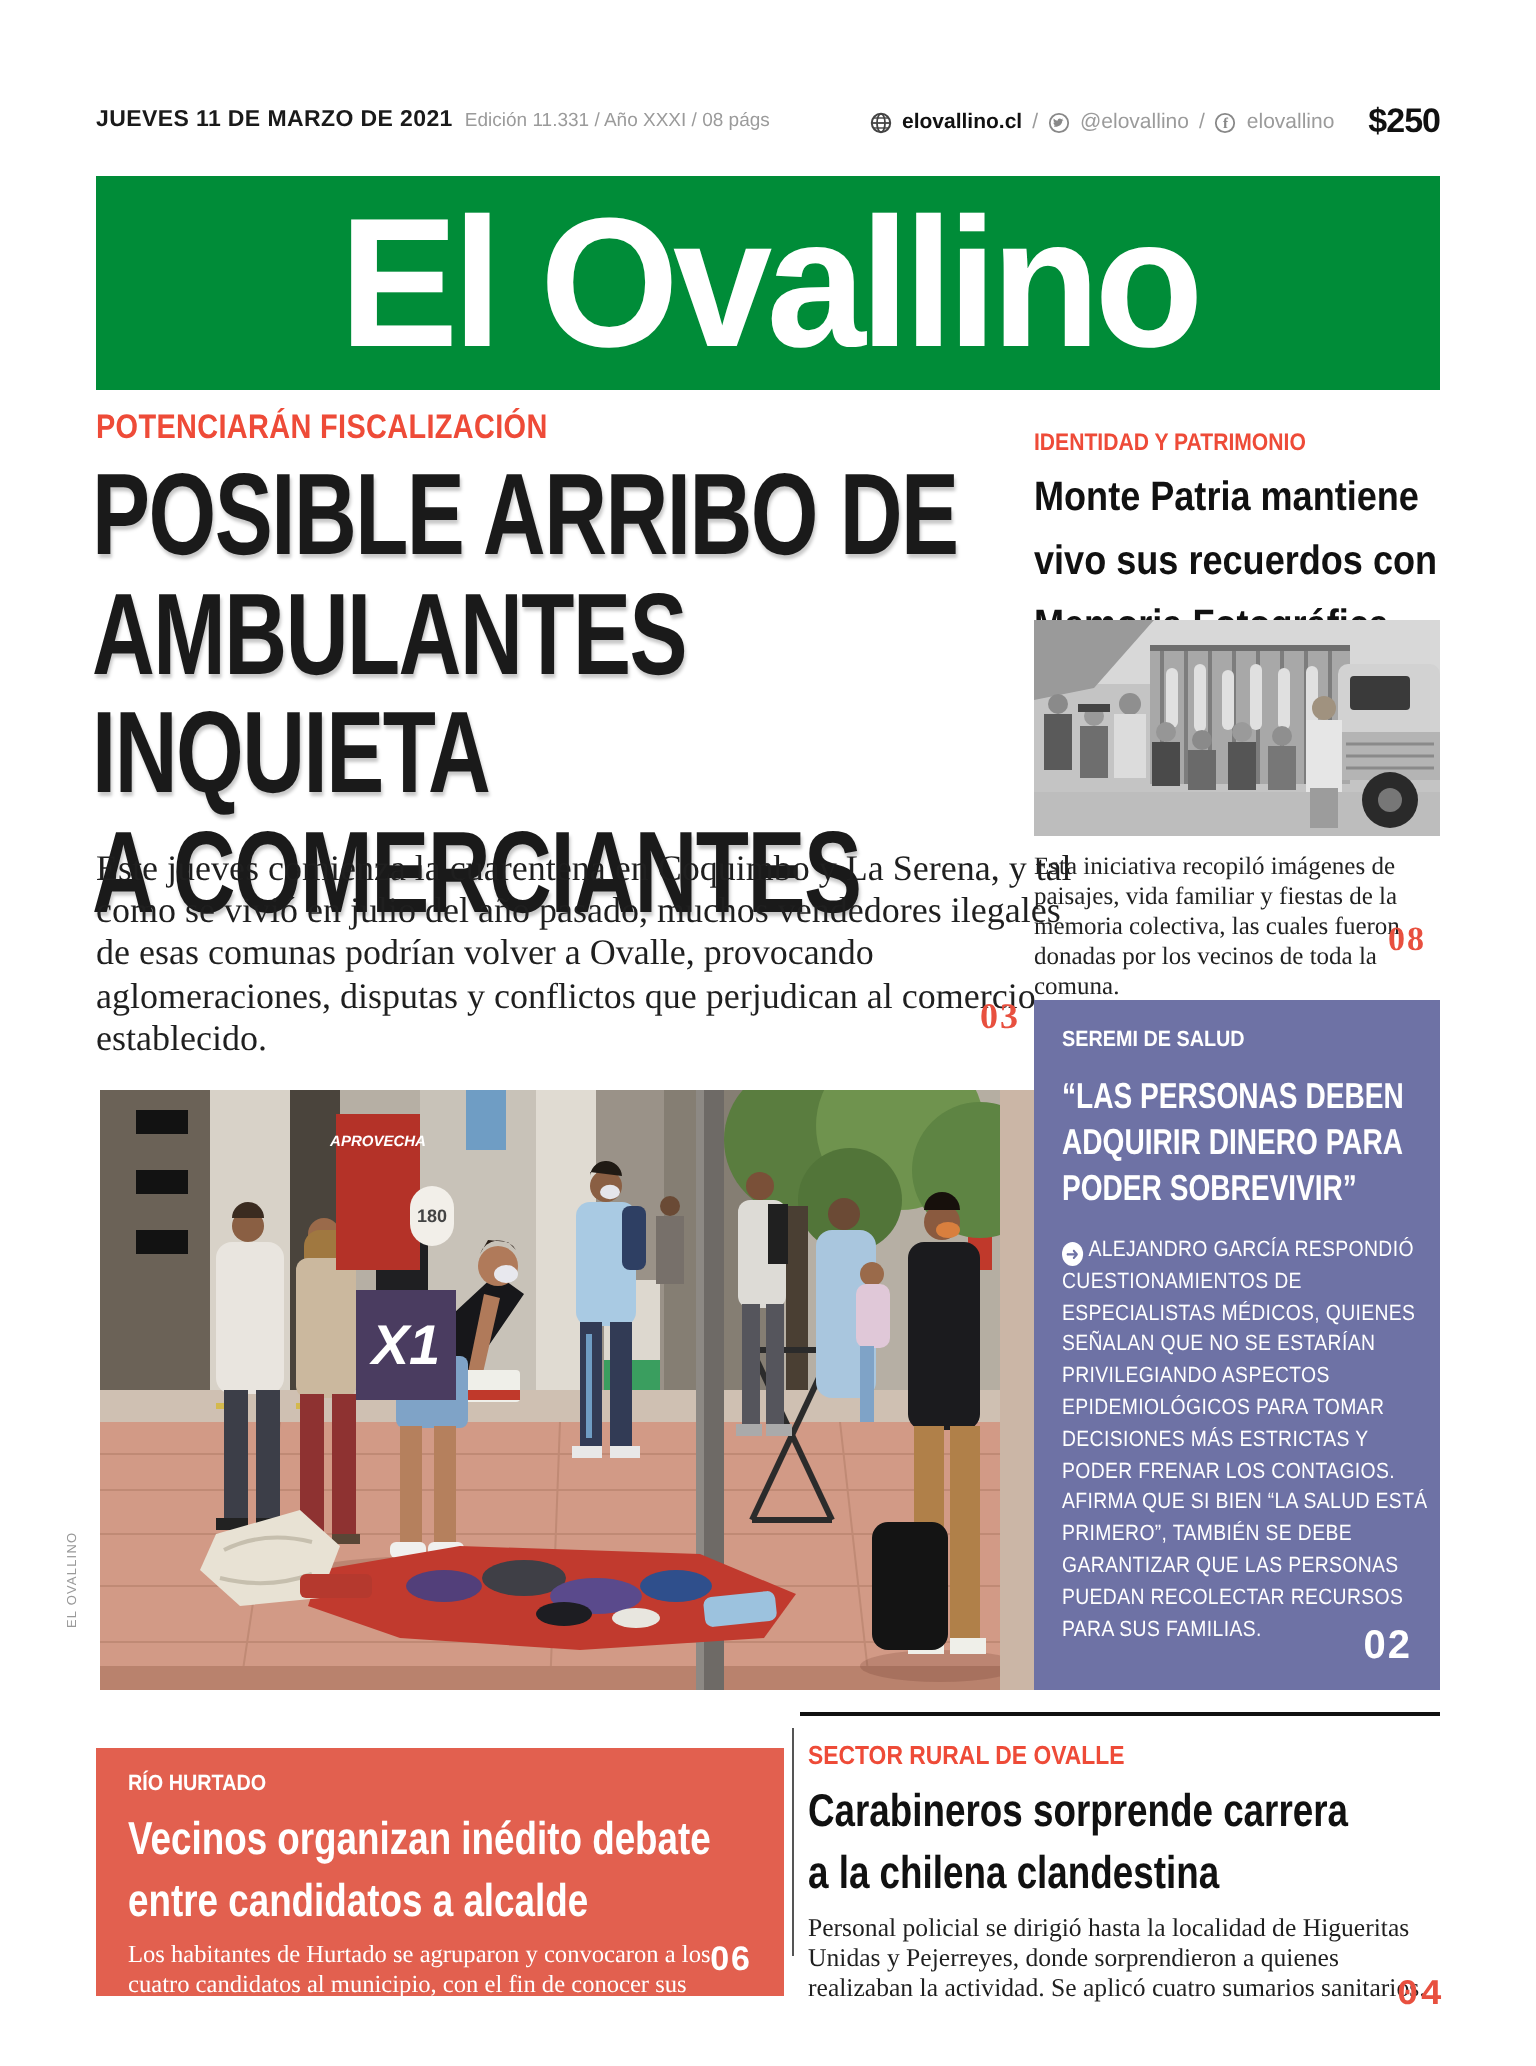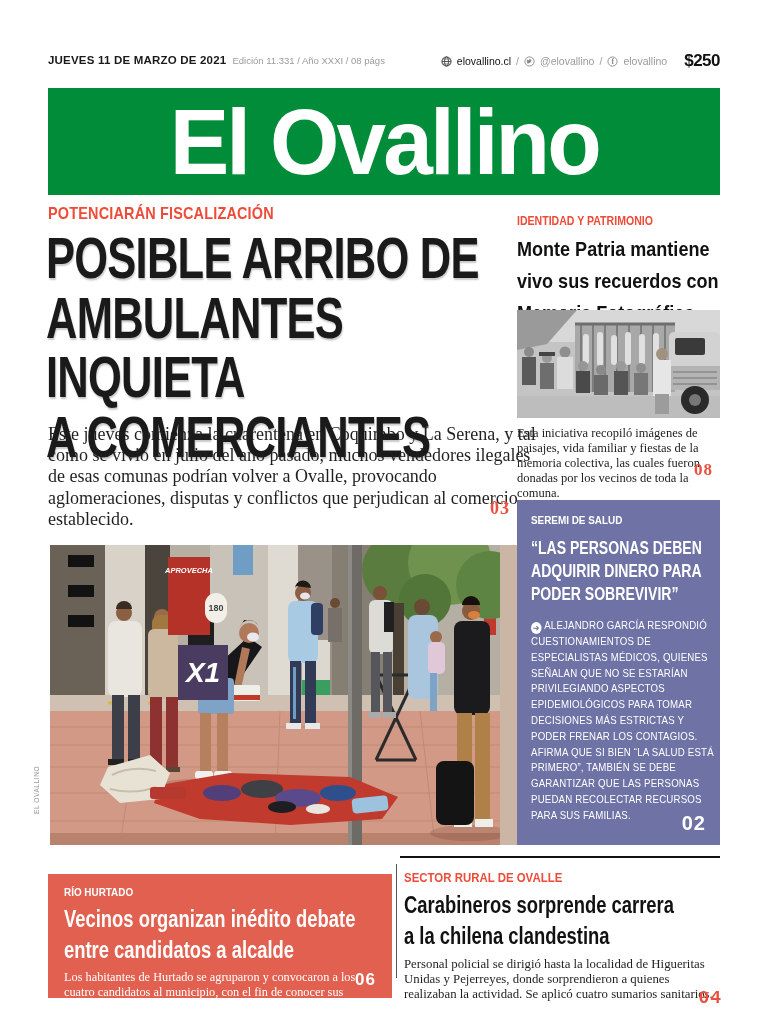--- a/index.html
+++ b/index.html
@@ -13,21 +13,21 @@
   *{margin:0;padding:0;box-sizing:border-box;}
   html,body{background:#fff;}
   body{font-family:"Liberation Sans",sans-serif;color:var(--ink);}
   .page{position:relative;width:768px;height:1033px;background:#fff;overflow:hidden;}
   .abs{position:absolute;}
 
   
   .date-row{left:48px;top:54px;font-size:11.5px;font-weight:bold;letter-spacing:0.2px;white-space:nowrap;}
   .edition{font-size:9.5px;font-weight:normal;color:#9b9b9b;margin-left:6px;letter-spacing:0;}
   .contact-row{right:48px;top:51px;display:flex;align-items:center;gap:5px;font-size:10.5px;color:#9b9b9b;white-space:nowrap;}
-  .contact-row .site{color:#111;font-weight:normal;}
+  .contact-row .site{color:#111;font-weight:bold;}
   .contact-row .price{color:#111;font-weight:bold;font-size:17px;margin-left:12px;letter-spacing:-0.5px;}
   .mini-icon{width:11px;height:11px;display:inline-block;vertical-align:middle;}
 
   
   .masthead{left:48px;top:88px;width:672px;height:107px;background:var(--green);display:flex;align-items:center;justify-content:center;}
   .masthead-title{color:#fff;font-weight:bold;font-size:92px;letter-spacing:-3px;line-height:1;transform:scaleX(0.97);}
 
   
   .kicker{font-weight:bold;color:var(--red);transform-origin:left top;white-space:nowrap;}
 

